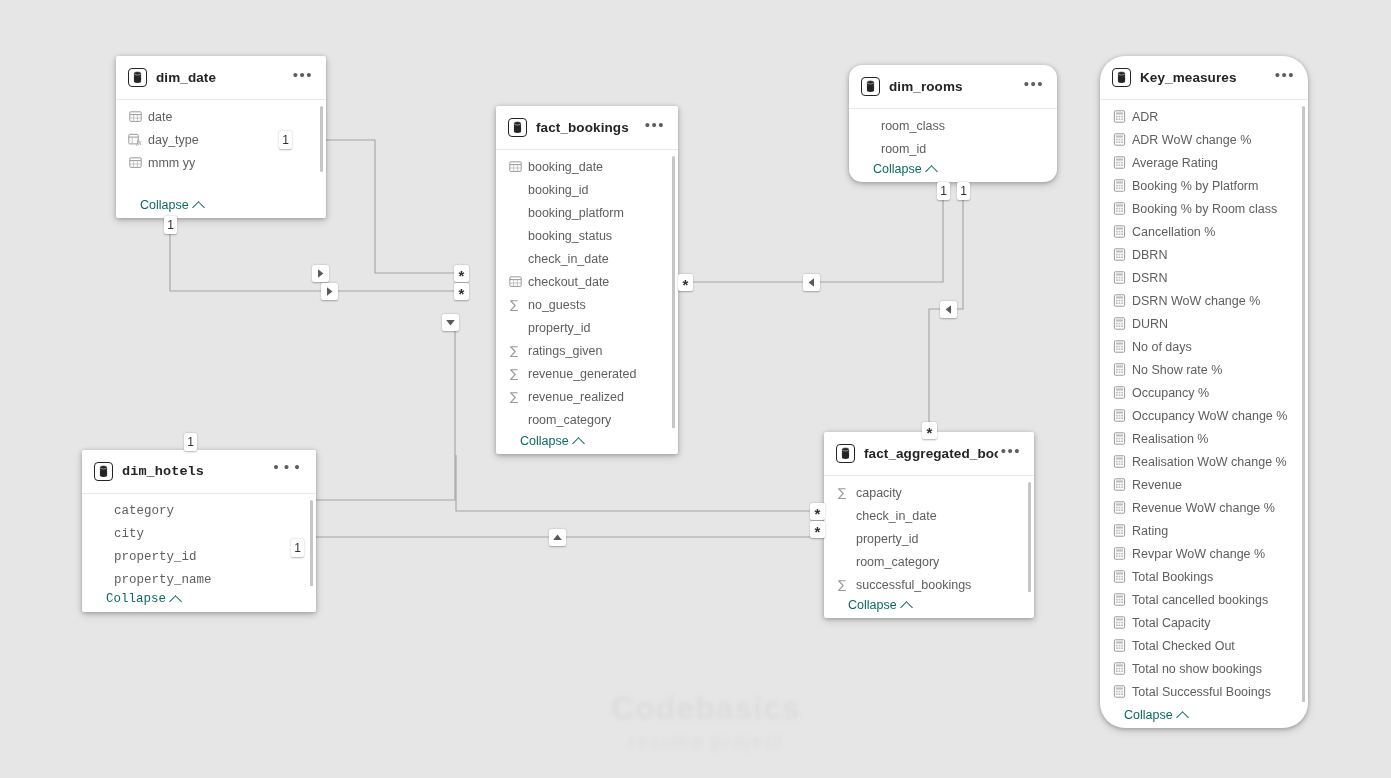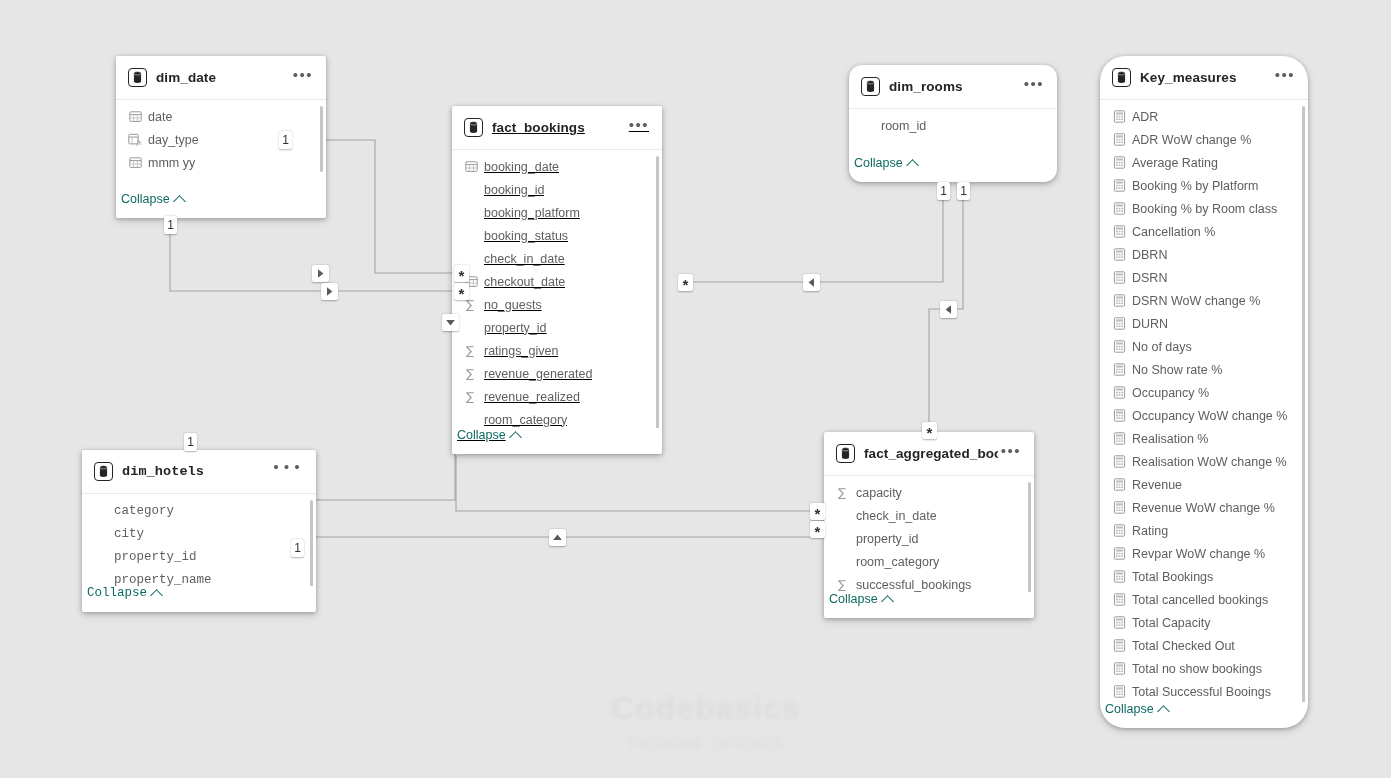--- a/index.html
+++ b/index.html
@@ -117,22 +117,22 @@
     width: 3px;
     background: #c8c6c4;
     border-radius: 2px;
     top: 6px;
   }
 
   .card-footer {
     height: 26px;
     min-height: 26px;
     display: flex;
-    align-items: flex-start;
-    padding-left: 5px;
+    align-items: center;
+    padding-left: 24px;
     box-sizing: border-box;
   }
   .collapse-link {
     font-size: 12.5px;
     color: #0d6a63;
     cursor: pointer;
     display: flex;
     align-items: center;
     gap: 5px;
   }
@@ -267,21 +267,21 @@
           </div>
           <div class="scroll-track" style="top: 6px; height: 66px;"></div>
         </div>
         <div class="card-footer">
           <div class="collapse-link">
             <span>Collapse</span>
             <span class="chev"></span>
           </div>
         </div>
       </div>
-      <div class="table-card" style="left: 452px; top: 106px; width: 210px; height: 348px; text-decoration: underline;">
+      <div class="table-card" style="left: 496px; top: 106px; width: 182px; height: 348px;">
         <div class="card-header">
           <span class="tbl-icon">
             <svg width="11" height="13" viewBox="0 0 11 13">
               <ellipse cx="5.5" cy="2.3" rx="3.6" ry="1.7" fill="#252423"></ellipse>
               <rect x="1.9" y="2.3" width="7.2" height="3.2" fill="#252423"></rect>
               <ellipse cx="5.5" cy="6.3" rx="3.6" ry="1.7" fill="#252423"></ellipse>
               <rect x="1.9" y="6.5" width="7.2" height="3.2" fill="#252423"></rect>
               <ellipse cx="5.5" cy="10.3" rx="3.6" ry="1.7" fill="#252423"></ellipse>
               <ellipse cx="5.5" cy="2.3" rx="3.6" ry="1.7" fill="none" stroke="#ffffff" stroke-width="0.5"></ellipse>
             </svg>
@@ -390,20 +390,24 @@
               <ellipse cx="5.5" cy="10.3" rx="3.6" ry="1.7" fill="#252423"></ellipse>
               <ellipse cx="5.5" cy="2.3" rx="3.6" ry="1.7" fill="none" stroke="#ffffff" stroke-width="0.5"></ellipse>
             </svg>
           </span>
           <div class="card-title">dim_rooms</div>
           <div class="ellipsis-btn">•••</div>
         </div>
         <div class="card-body">
           <div class="field-row">
             <span class="f-icon spacer"></span>
+            <span class="f-label">room_class</span>
+          </div>
+          <div class="field-row">
+            <span class="f-icon spacer"></span>
             <span class="f-label">room_id</span>
           </div>
         </div>
         <div class="card-footer">
           <div class="collapse-link">
             <span>Collapse</span>
             <span class="chev"></span>
           </div>
         </div>
       </div>

